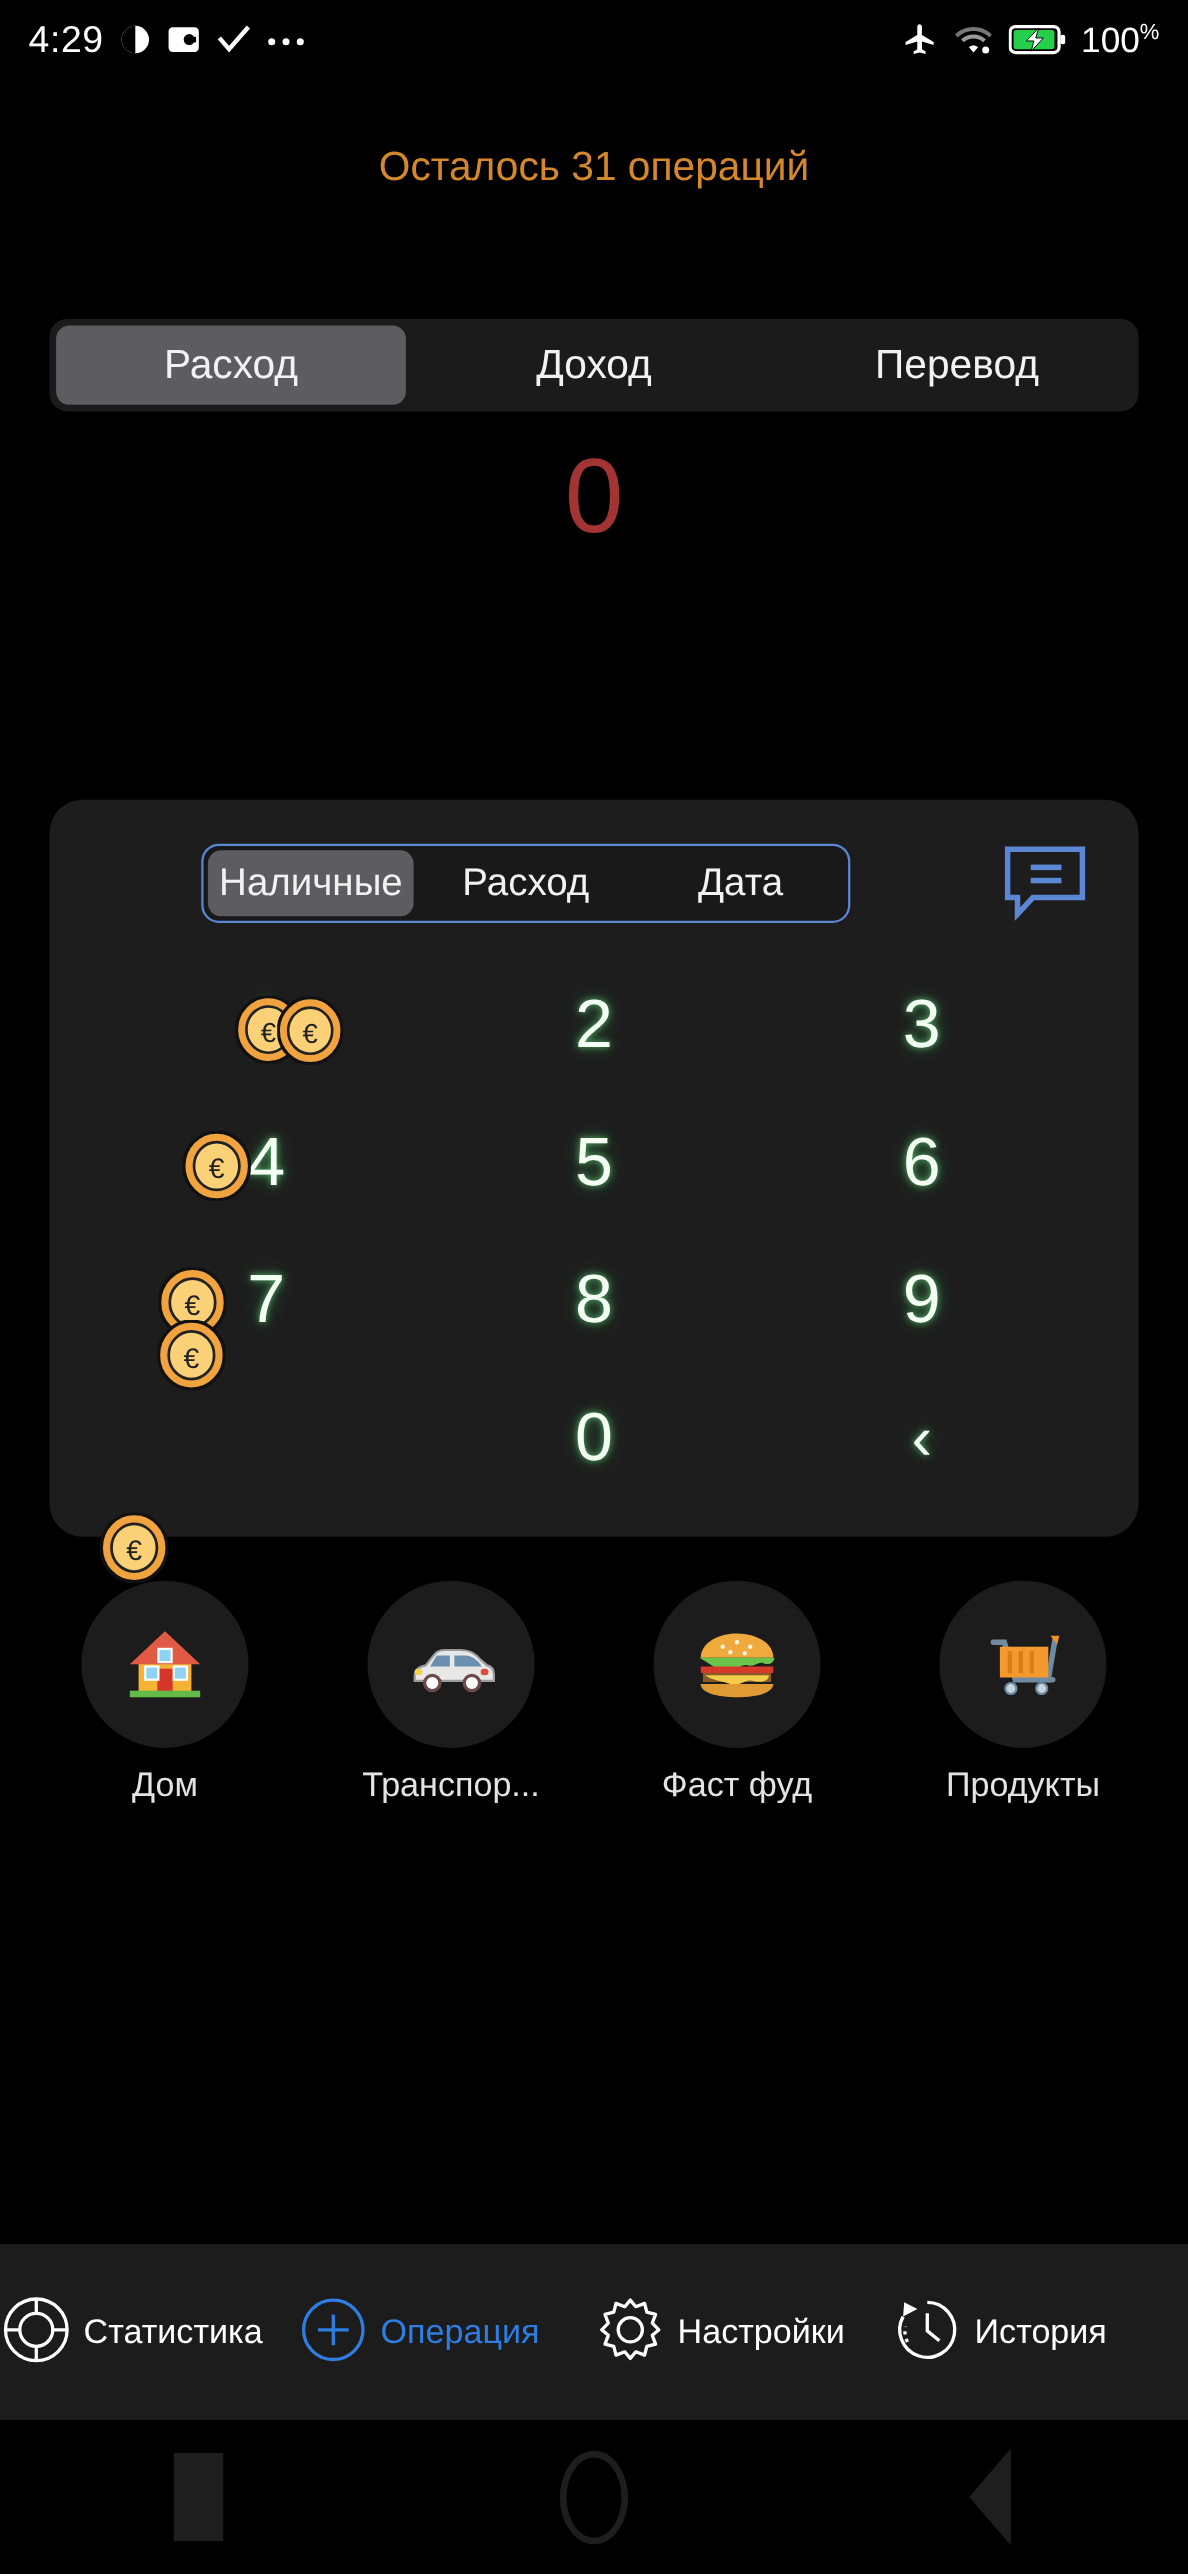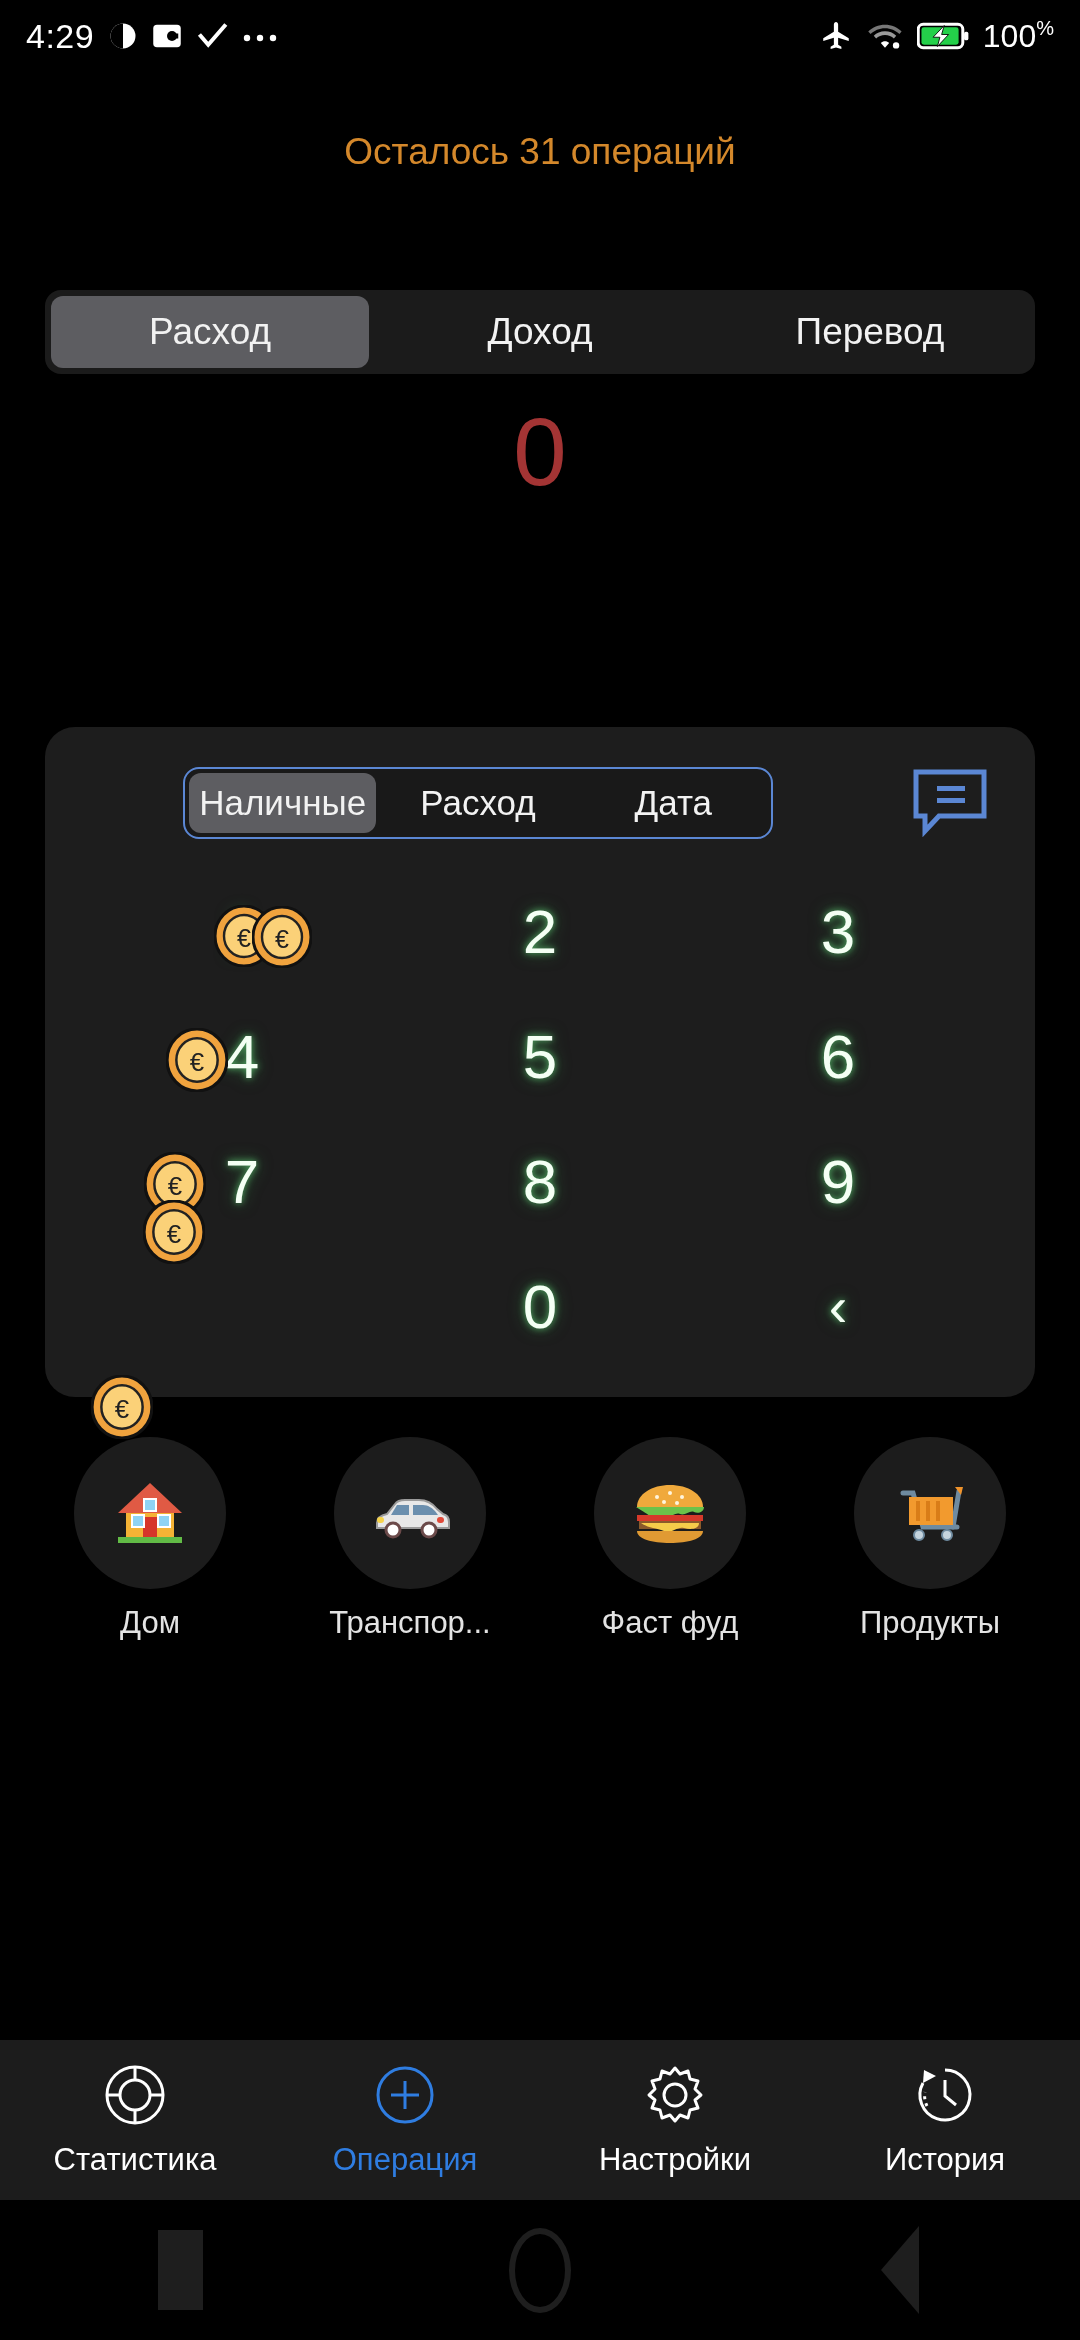--- a/index.html
+++ b/index.html
@@ -115,21 +115,21 @@
   .cat .cat-label {
     margin-top:16px; color:#e3e3e3; font-size:31px; white-space:nowrap;
   }
 
   
   .bottomnav {
     position:absolute; left:0; bottom:140px; width:1080px; height:160px;
     background:#1c1c1c; display:flex; align-items:center;
   }
   .nav-item {
-    flex:1; display:flex; flex-direction:column; align-items:center; gap:10px;
+    flex:1; display:flex; align-items:center; gap:10px;
   }
   .nav-item .nav-label { font-size:31px; color:#ffffff; }
   .nav-item.active .nav-label { color:#2f7de1; }
 
   
   .androidnav {
     position:absolute; left:0; bottom:0; width:1080px; height:140px;
     background:#000; display:flex; align-items:center;
   }
   .androidnav > div { flex:1; display:flex; align-items:center; justify-content:center; }

